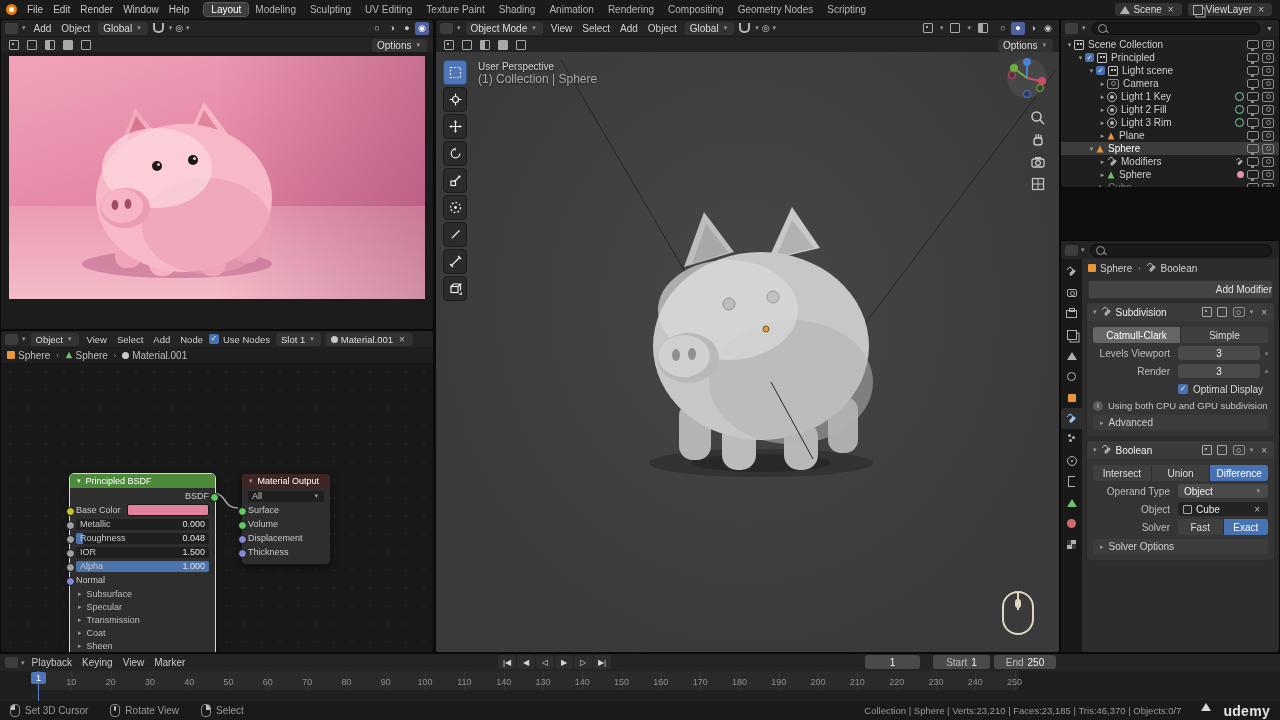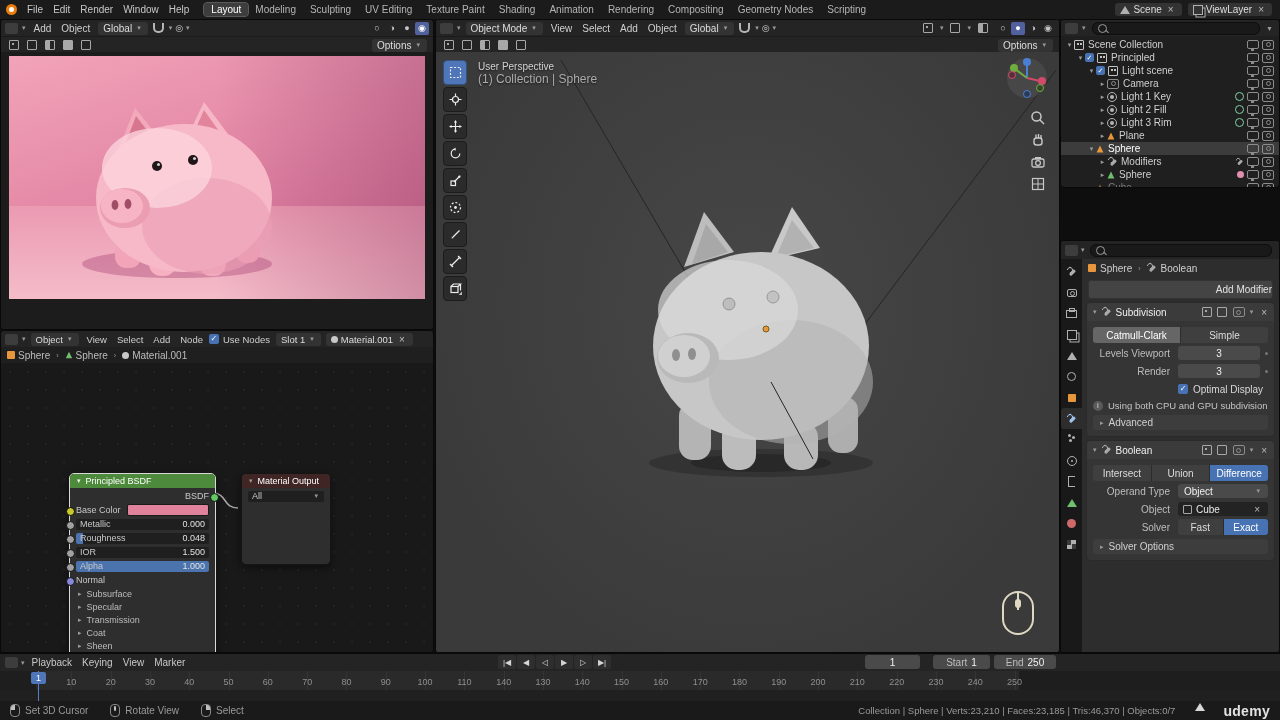--- a/index.html
+++ b/index.html
@@ -161,21 +161,21 @@
   .shade{position:absolute;top:0;bottom:0;background:rgba(0,0,0,.28)}
   #tl-body{position:absolute;left:0;top:36px;width:1280px;height:12px;background:#202020}
   #cfline{position:absolute;left:38px;top:17px;width:1px;height:31px;background:#5680c2}
   #cfbadge{position:absolute;left:31px;top:18px;background:#4f76b8;color:#fff;border-radius:2px;padding:0 5px;font-size:9px;line-height:12px}
   
   .hint{display:inline-flex;align-items:center}
   .mico{width:8px;height:11px;border:1px solid #8a8a8a;border-radius:4px;position:relative;display:inline-block;margin-right:5px}
   .mico.left::before{content:'';position:absolute;left:0;top:0;width:4px;height:5px;background:#c0c0c0;border-radius:3px 0 0 0}
   .mico.middle::before{content:'';position:absolute;left:3px;top:1px;width:2px;height:5px;background:#c0c0c0;border-radius:1px}
   .mico.right::before{content:'';position:absolute;right:0;top:0;width:4px;height:5px;background:#c0c0c0;border-radius:0 3px 0 0}
-  #udemy{display:inline-flex;align-items:center;gap:18px;color:#e2e2e2;font-size:14px;font-weight:bold;letter-spacing:.3px}
+  #udemy{display:inline-flex;align-items:center;gap:12px;color:#e2e2e2;font-size:14px;font-weight:bold;letter-spacing:.3px}
   .ucaret{width:0;height:0;border-left:5px solid transparent;border-right:5px solid transparent;border-bottom:8px solid #d8d8d8;margin-bottom:8px}
 </style>
 </head>
 <body>
 
 <div id="app">
 
   <div id="topbar">
     <span id="logo"></span>
     <span id="tb-menus">
@@ -427,20 +427,38 @@
         <div class="node-h nh-maroon">
           <span class="car">▾</span>
           <span>Material Output</span>
         </div>
         <div class="nrow">
           <span class="ndd">
             <span>All</span>
               <span class="car">▾</span>
           </span>
         </div>
+        <div id="out-rows">
+            <div class="nrow">
+              <span class="sock" style="background:#63c763"></span>
+              <span class="nl">Surface</span>
+            </div>
+            <div class="nrow">
+              <span class="sock" style="background:#63c763"></span>
+              <span class="nl">Volume</span>
+            </div>
+            <div class="nrow">
+              <span class="sock" style="background:#8787d8"></span>
+              <span class="nl">Displacement</span>
+            </div>
+            <div class="nrow">
+              <span class="sock" style="background:#8787d8"></span>
+              <span class="nl">Thickness</span>
+            </div>
+          </div>
       </div>
     </div>
   </div>
 
   <div id="vp" class="ed">
     <div class="hdr">
       <span class="edico"></span>
         <span class="car">▾</span>
       <span class="dd">
           <span>Object Mode</span>

